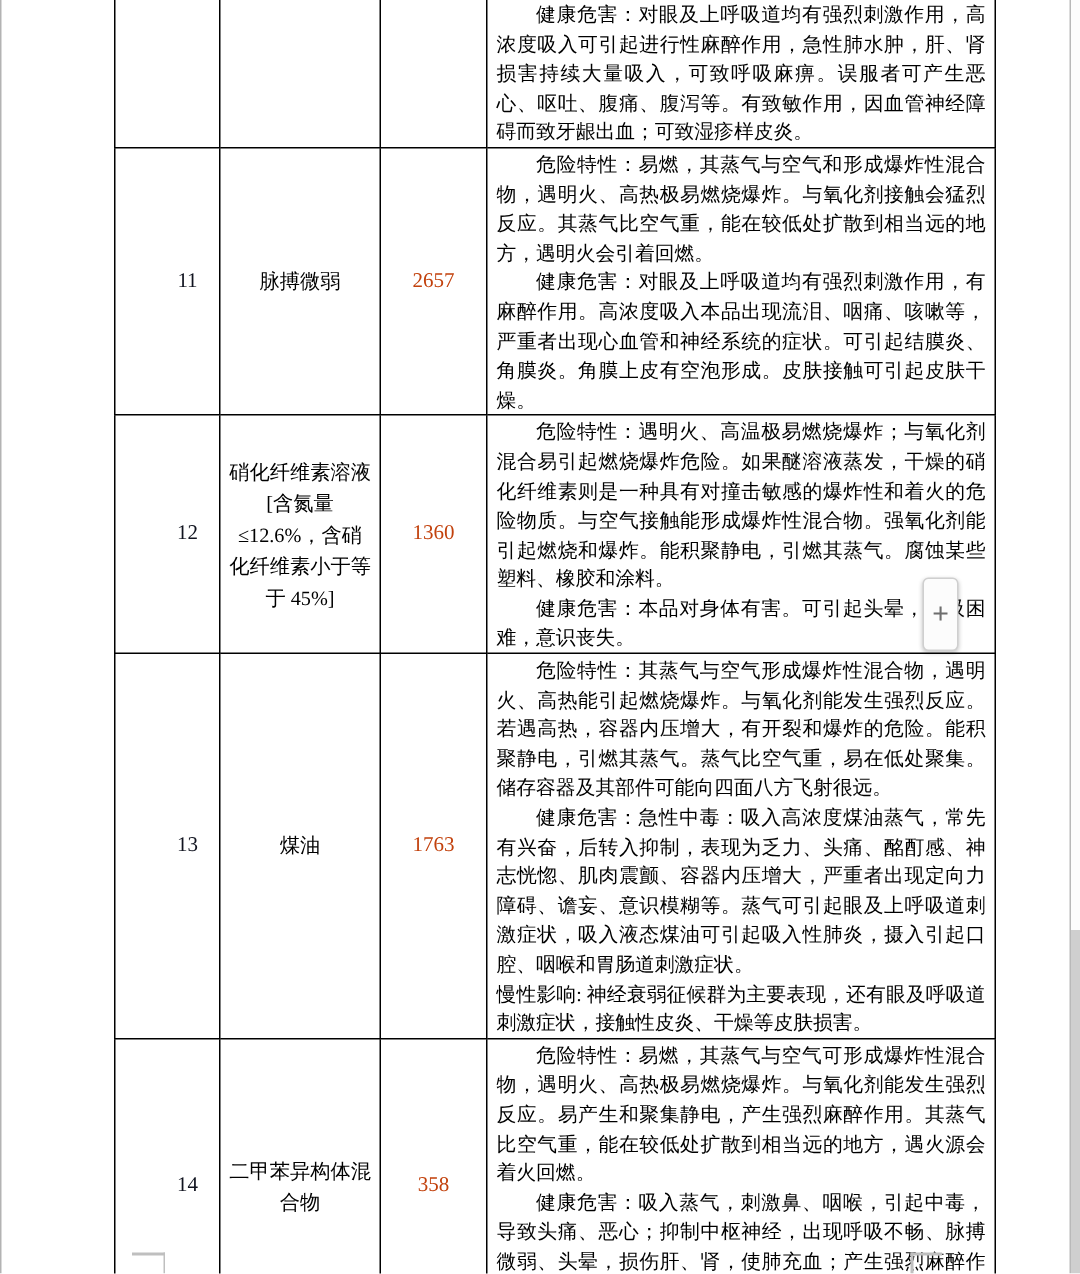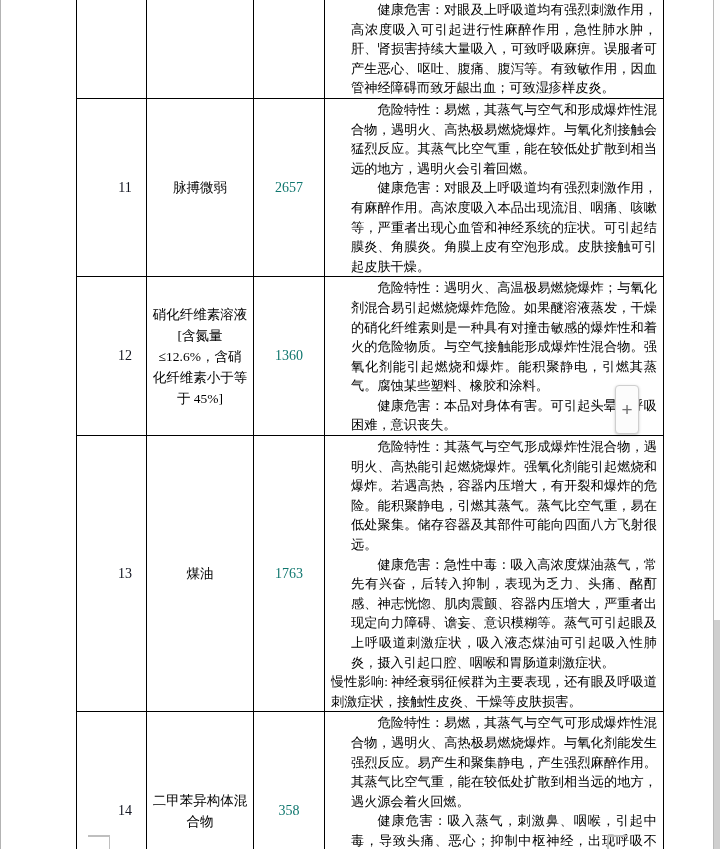--- a/index.html
+++ b/index.html
@@ -18,33 +18,33 @@
   table.doc{
     border-collapse:collapse;table-layout:fixed;
     color:#000;
   }
   table.doc td{
     border:1.5px solid #000;
     overflow:hidden;
   }
   td.c-num {width:40px; text-align:center;vertical-align:middle;font-size:14px;color:#10131f;padding-left:28px;}
   td.c-name{width:96px; text-align:center;vertical-align:middle;font-size:13.5px;padding:0 5px;line-height:21px;}
-  td.c-un  {width:68px; text-align:center;vertical-align:middle;font-size:14px;color:#0f766e;}
+  td.c-un  {width:68px; text-align:center;vertical-align:middle;font-size:14px;color:#c2410c;}
   td.c-desc{width:326px;vertical-align:top;padding:1px 6px 0 6px;}
   tr.r0{height:99px;}
   tr.r1{height:158px;}
   tr.r2{height:157px;}
   tr.r3{height:255px;}
   tr.r4{height:156px;}
   .c-desc p{
     margin:0;font-size:13.2px;line-height:19.6px;
     text-align:justify;text-justify:inter-character;
     word-break:break-all;
   }
-  .c-desc p.ind{text-indent:2em;margin-left:20px;}
+  .c-desc p.ind{text-indent:2em;}
   
   .zoom-btn{
     position:absolute;left:615px;top:385px;width:24px;height:49px;
     background:#fcfcfc;border:1px solid #cfcfcf;border-radius:4px;
     box-shadow:0 1px 3px rgba(0,0,0,.22);
     display:flex;align-items:center;justify-content:center;
     cursor:pointer;box-sizing:border-box;
   }
   .zoom-btn .plus{
     font-family:"Liberation Sans","DejaVu Sans",sans-serif;
@@ -99,21 +99,21 @@
       <td class="c-desc">
         <p class="ind">危险特性：遇明火、高温极易燃烧爆炸；与氧化剂混合易引起燃烧爆炸危险。如果醚溶液蒸发，干燥的硝化纤维素则是一种具有对撞击敏感的爆炸性和着火的危险物质。与空气接触能形成爆炸性混合物。强氧化剂能引起燃烧和爆炸。能积聚静电，引燃其蒸气。腐蚀某些塑料、橡胶和涂料。</p>
         <p class="ind">健康危害：本品对身体有害。可引起头晕，呼吸困难，意识丧失。</p>
       </td>
     </tr>
     <tr class="r3">
       <td class="c-num">13</td>
       <td class="c-name">煤油</td>
       <td class="c-un">1763</td>
       <td class="c-desc">
-        <p class="ind">危险特性：其蒸气与空气形成爆炸性混合物，遇明火、高热能引起燃烧爆炸。强氧化剂能引起燃烧和爆炸。若遇高热，容器内压增大，有开裂和爆炸的危险。能积聚静电，引燃其蒸气。蒸气比空气重，易在低处聚集。储存容器及其部件可能向四面八方飞射很远。</p>
+        <p class="ind">危险特性：其蒸气与空气形成爆炸性混合物，遇明火、高热能引起燃烧爆炸。与氧化剂能发生强烈反应。若遇高热，容器内压增大，有开裂和爆炸的危险。能积聚静电，引燃其蒸气。蒸气比空气重，易在低处聚集。储存容器及其部件可能向四面八方飞射很远。</p>
         <p class="ind">健康危害：急性中毒：吸入高浓度煤油蒸气，常先有兴奋，后转入抑制，表现为乏力、头痛、酩酊感、神志恍惚、肌肉震颤、容器内压增大，严重者出现定向力障碍、谵妄、意识模糊等。蒸气可引起眼及上呼吸道刺激症状，吸入液态煤油可引起吸入性肺炎，摄入引起口腔、咽喉和胃肠道刺激症状。</p>
         <p>慢性影响: 神经衰弱征候群为主要表现，还有眼及呼吸道刺激症状，接触性皮炎、干燥等皮肤损害。</p>
       </td>
     </tr>
     <tr class="r4">
       <td class="c-num">14</td>
       <td class="c-name">二甲苯异构体混合物</td>
       <td class="c-un">358</td>
       <td class="c-desc">
         <p class="ind">危险特性：易燃，其蒸气与空气可形成爆炸性混合物，遇明火、高热极易燃烧爆炸。与氧化剂能发生强烈反应。易产生和聚集静电，产生强烈麻醉作用。其蒸气比空气重，能在较低处扩散到相当远的地方，遇火源会着火回燃。</p>

